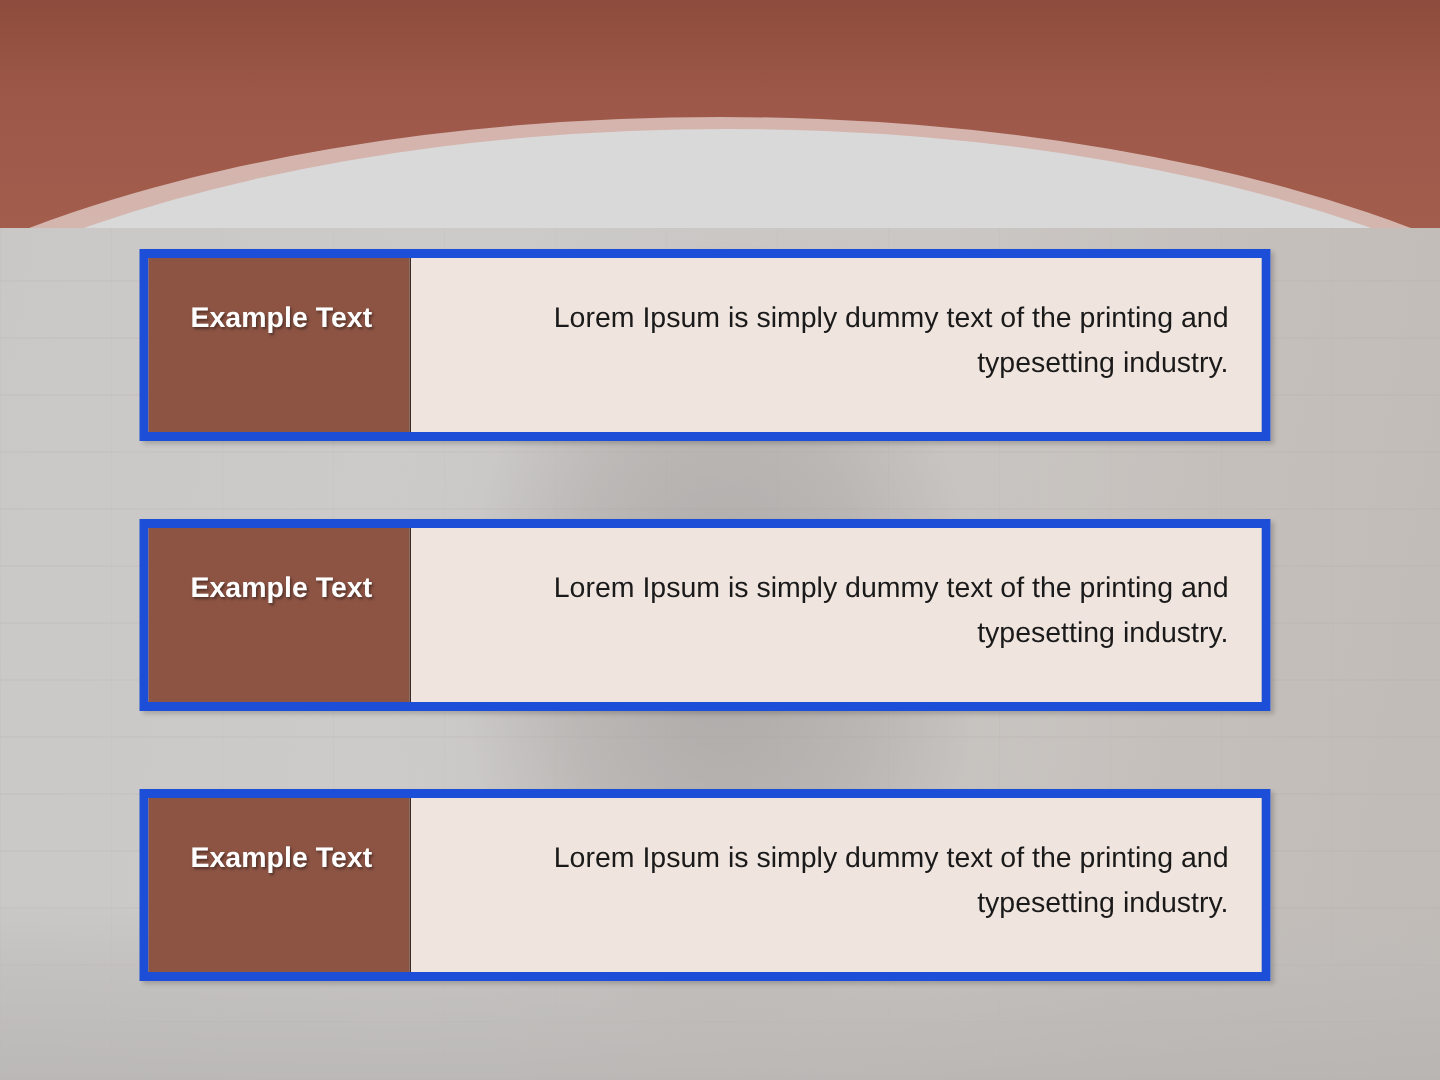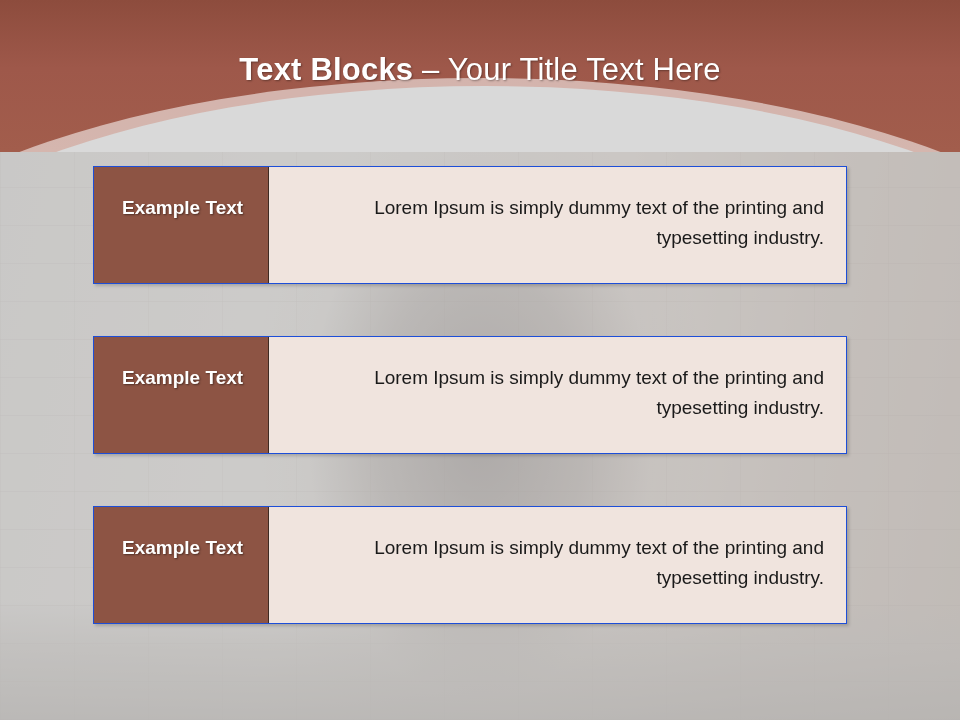--- a/index.html
+++ b/index.html
@@ -98,21 +98,21 @@
   
   .rows {
     position: absolute;
     left: 93px;
     top: 166px;
     width: 754px;
   }
   .row {
     display: flex;
     margin-bottom: 52px;
-    border: 1px solid #1d4ed8;
+    border: 6px solid #1d4ed8;
     box-sizing: border-box;
     box-shadow: 2px 2px 3px rgba(0,0,0,0.18);
   }
   .row:last-child { margin-bottom: 0; }
   .row-label {
     flex: 0 0 174px;
     background: #8d5444;
     color: #ffffff;
     font-weight: bold;
     font-size: 19px;
@@ -142,23 +142,20 @@
   <div class="photo"></div>
   <div class="brick"></div>
   <div class="ground"></div>
   <div class="veil"></div>
 
   <div class="header">
     <div class="arc-light"></div>
     <div class="arc"></div>
   </div>
 
-  <div class="header-title">
-    <span class="b">Text Blocks</span><span class="n"> – </span><span class="n">Your Title Text Here</span>
-  </div>
 
   <div class="rows">
 
     <div class="row">
       <div class="row-label">Example Text</div>
       <div class="row-body">Lorem Ipsum is simply dummy text of the printing and typesetting industry.</div>
     </div>
 
     <div class="row">
       <div class="row-label">Example Text</div>

